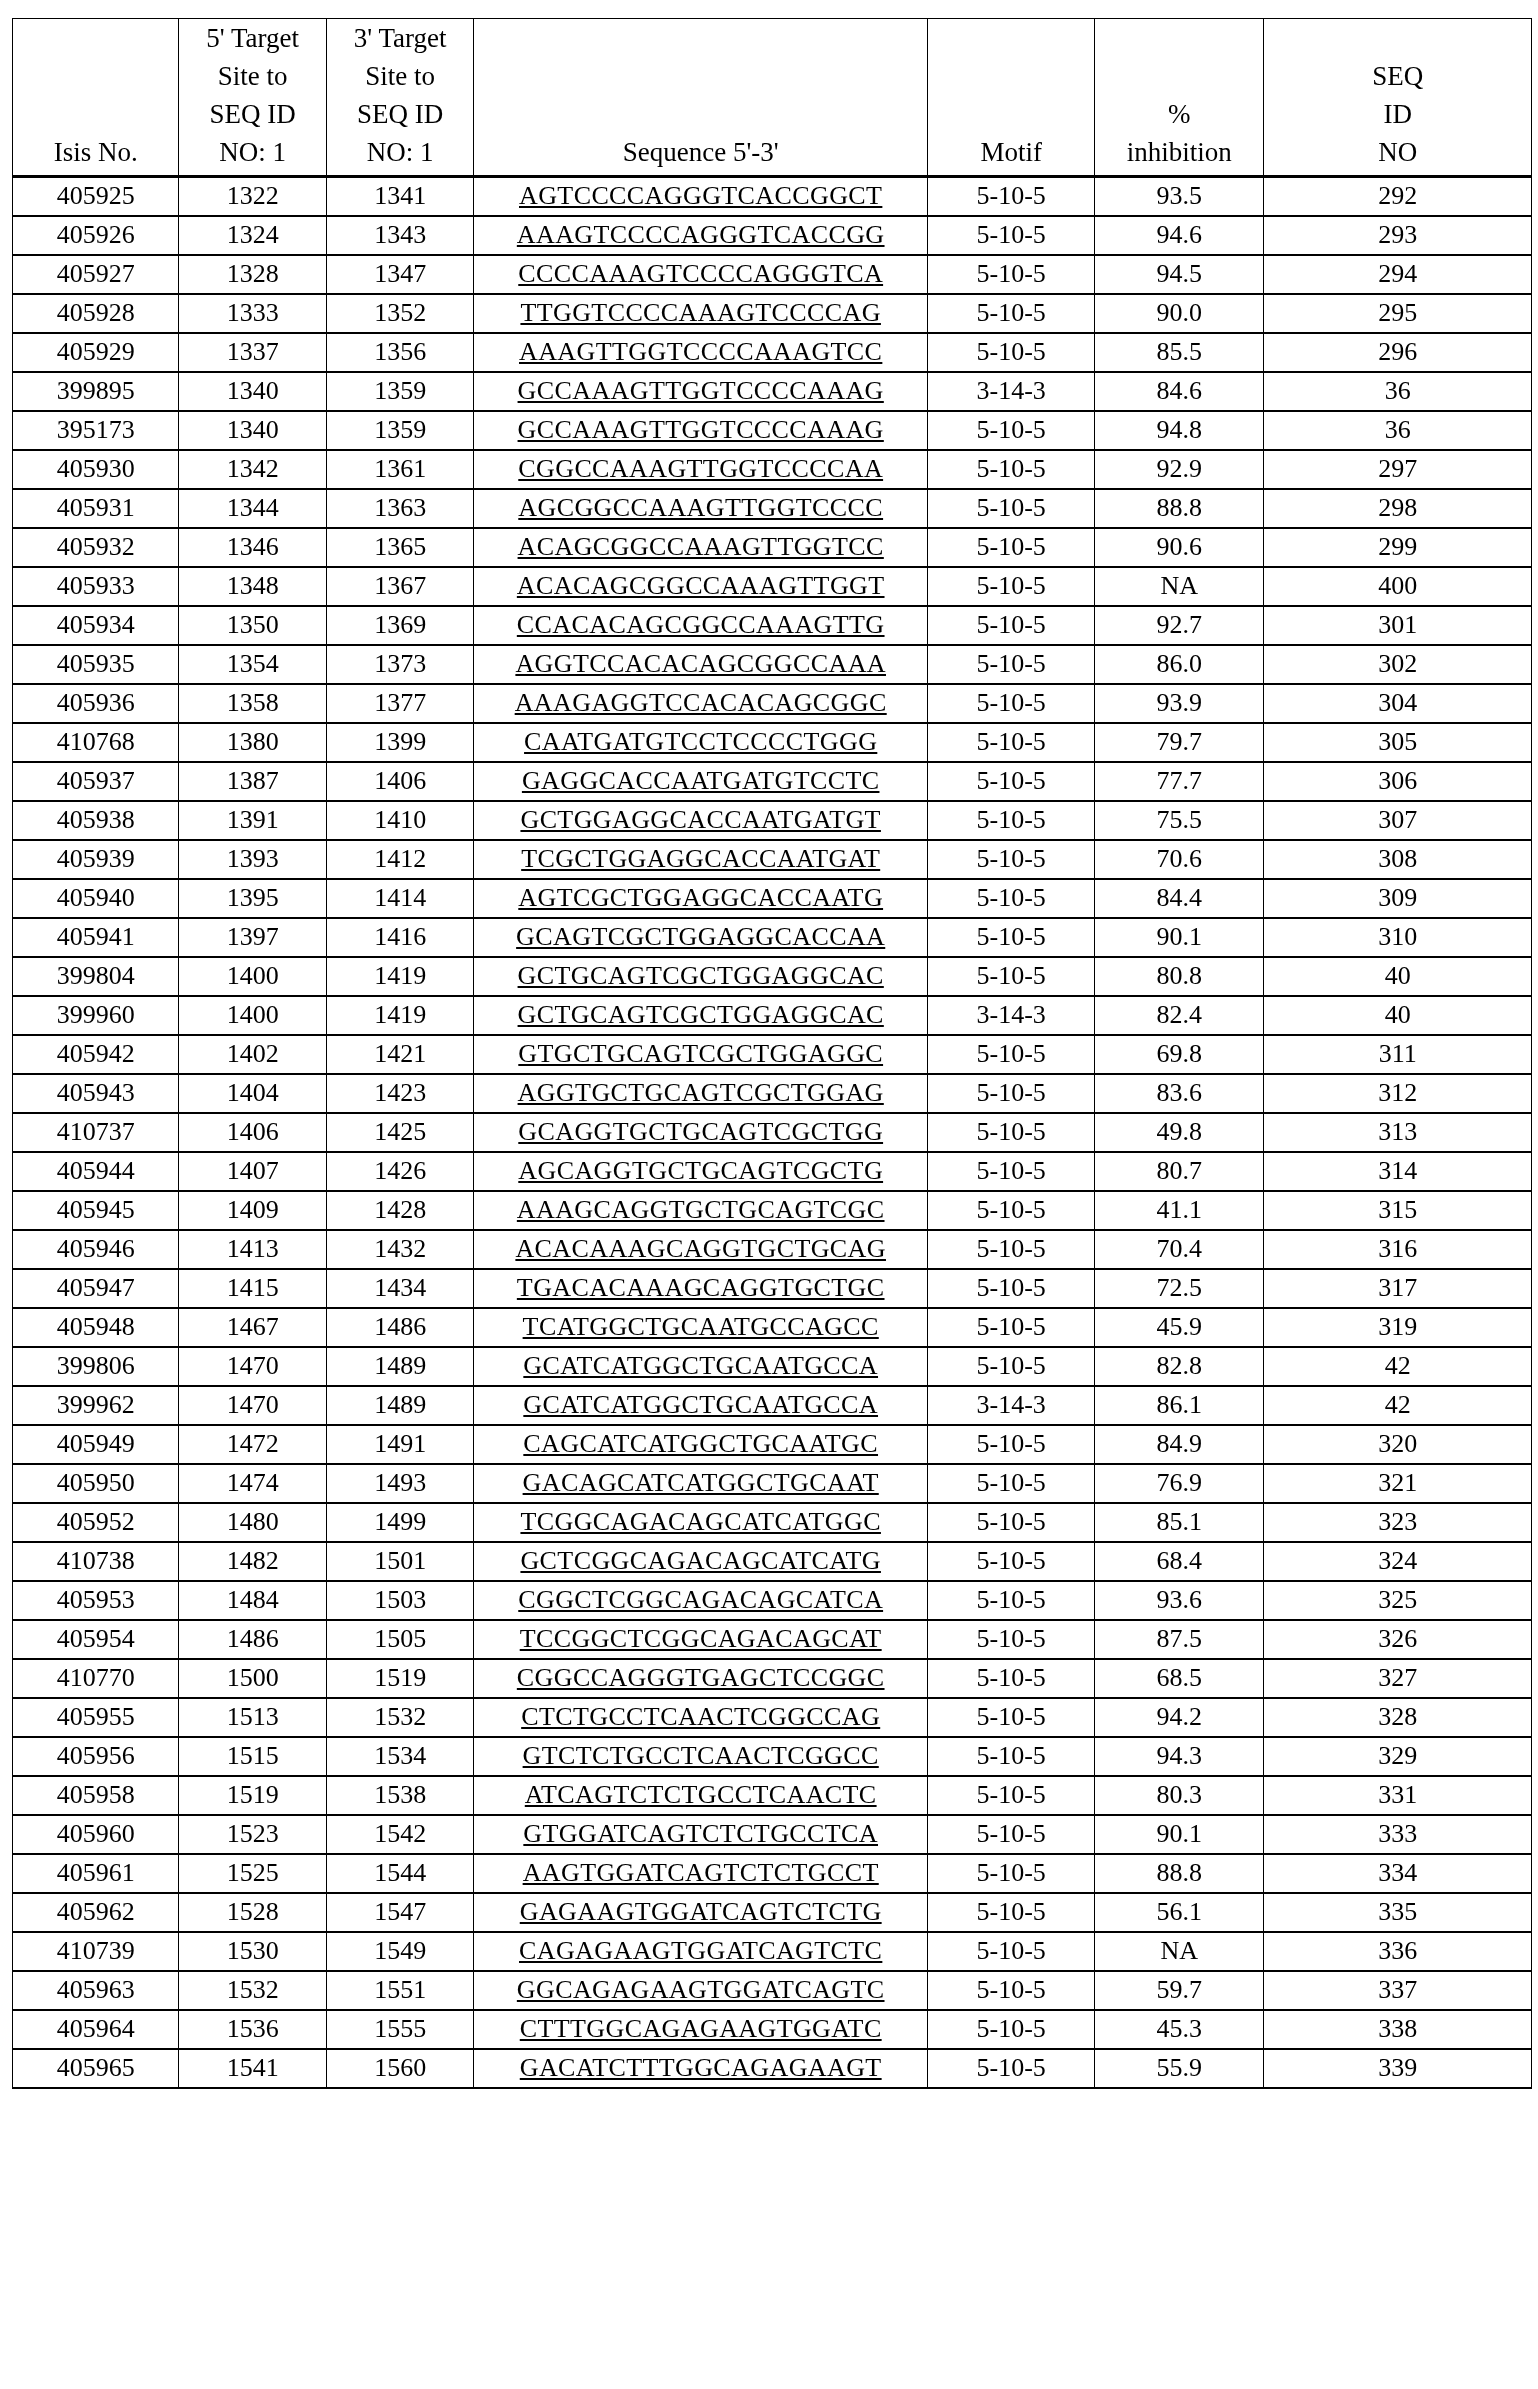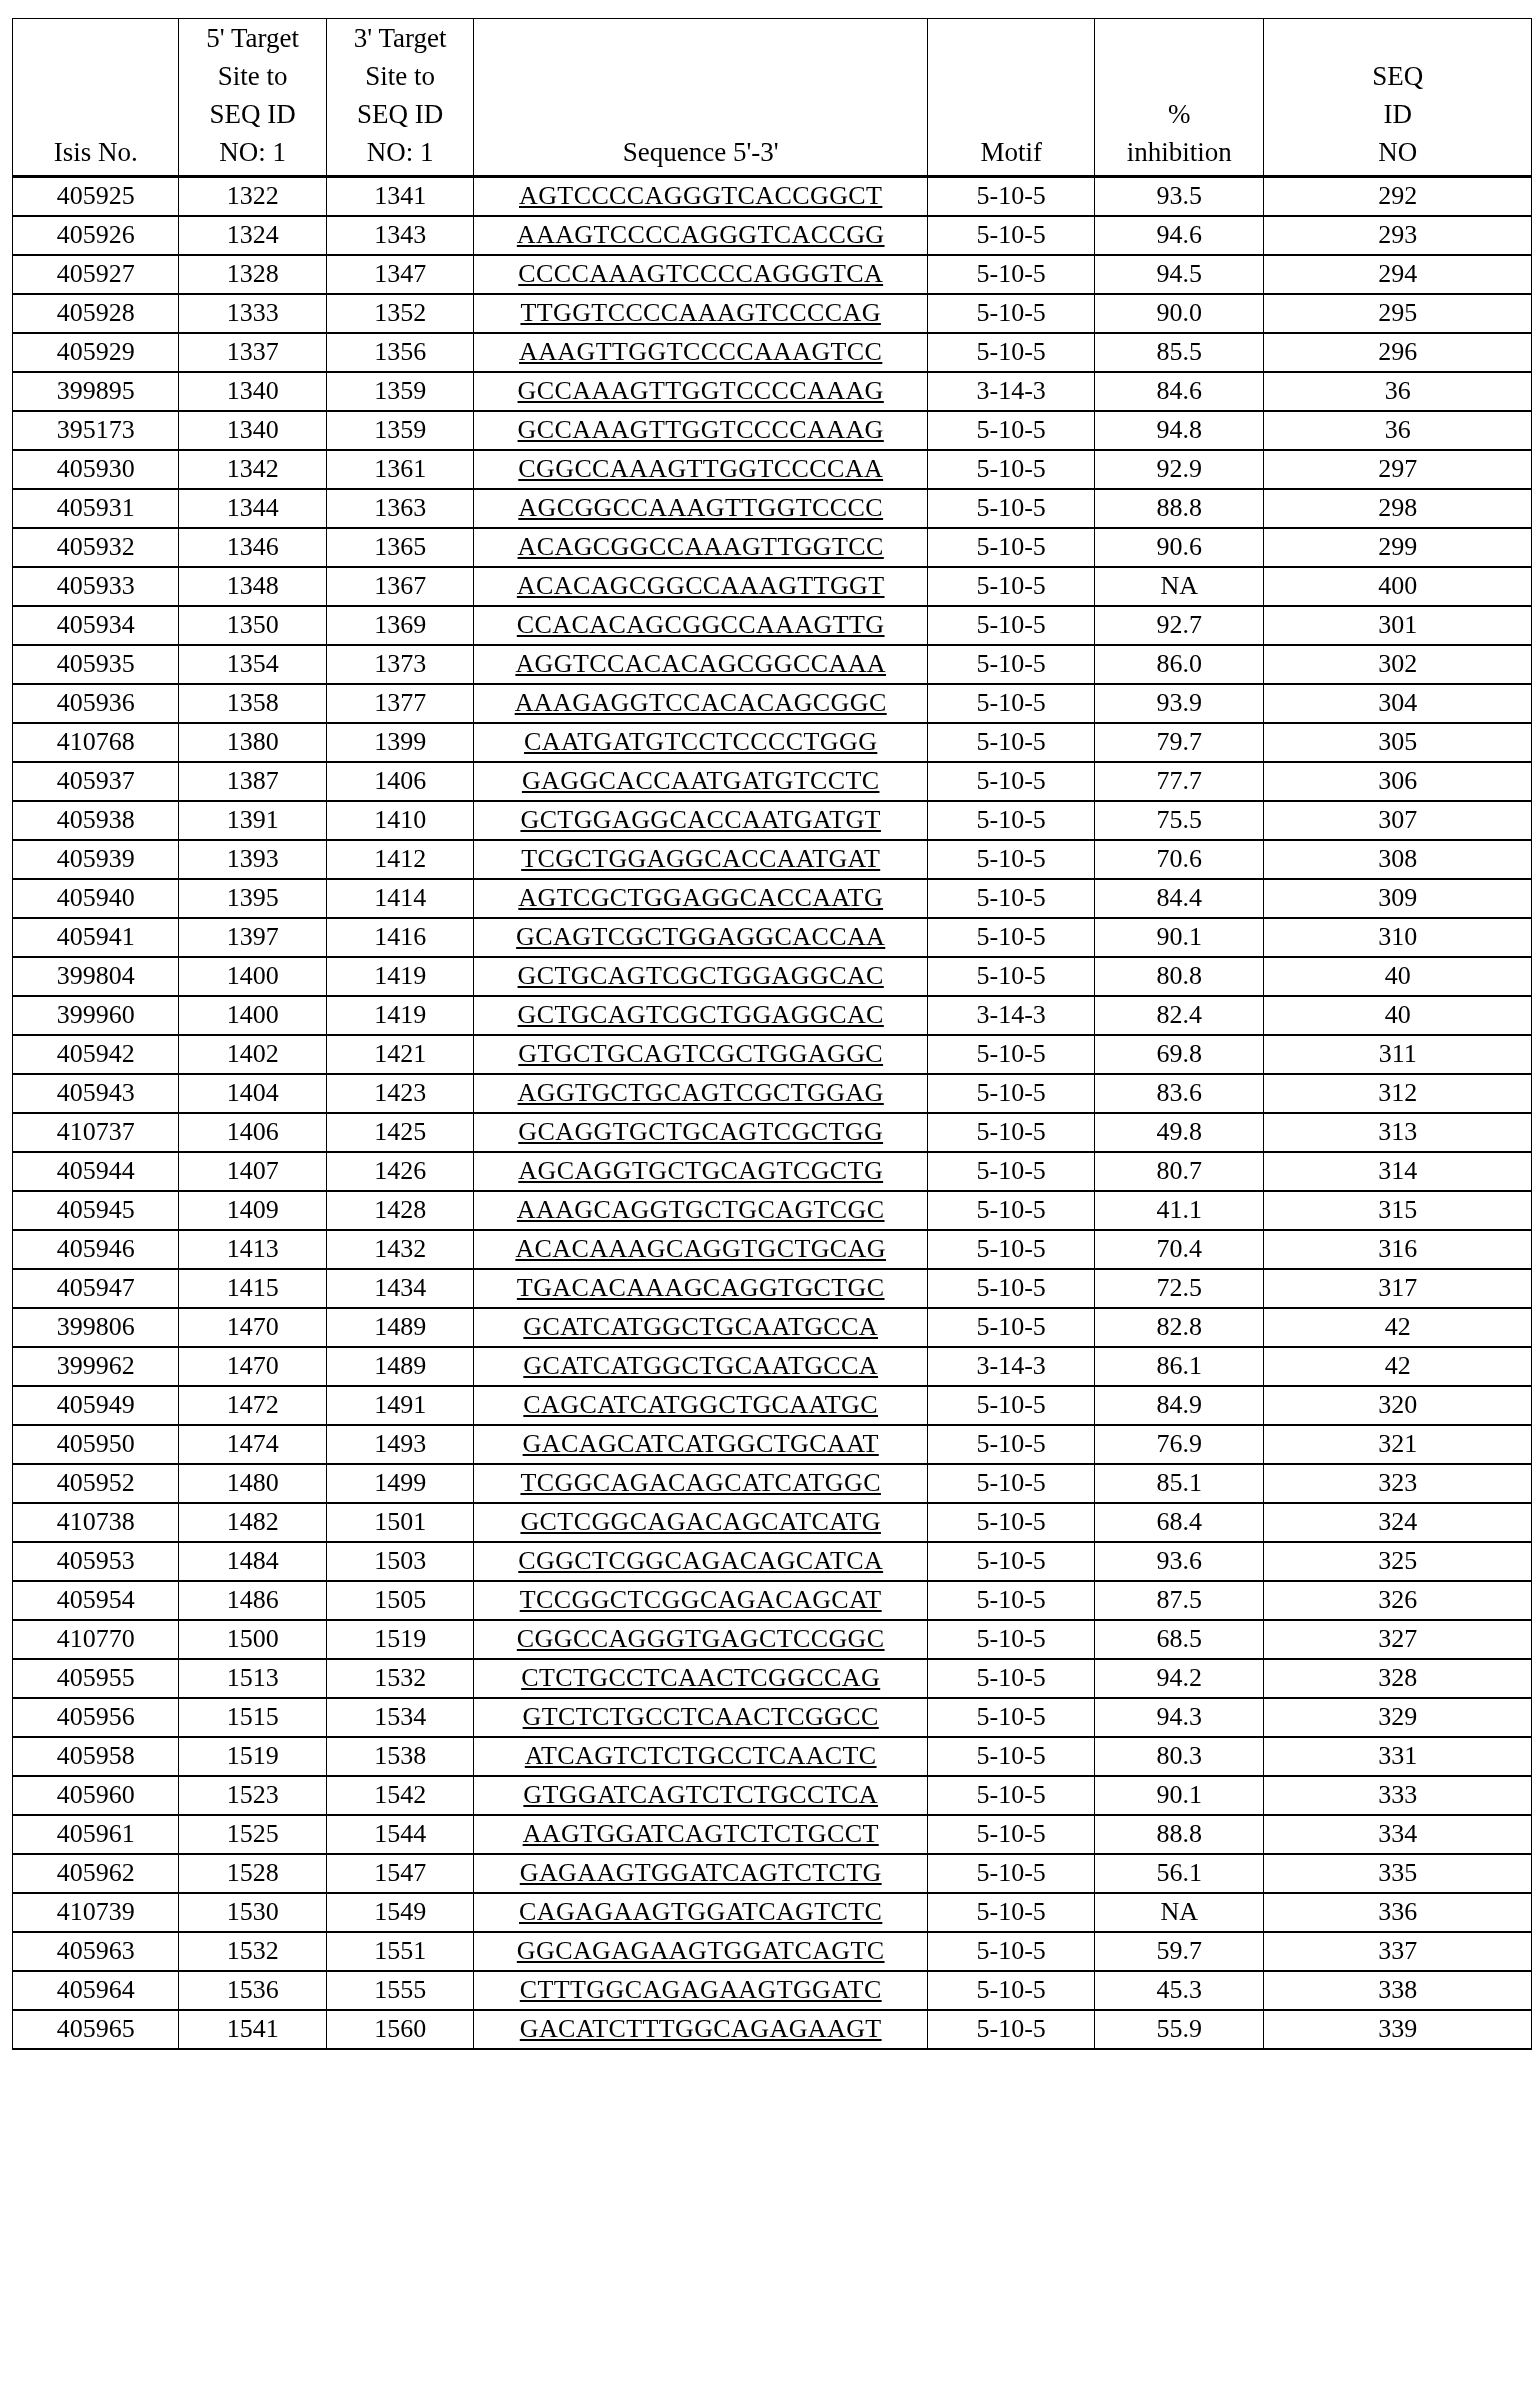--- a/index.html
+++ b/index.html
@@ -351,20 +351,29 @@
       <tr>
         <td>405947</td>
         <td>1415</td>
         <td>1434</td>
         <td class="seq">TGACACAAAGCAGGTGCTGC</td>
         <td>5-10-5</td>
         <td>72.5</td>
         <td>317</td>
       </tr>
       <tr>
+        <td>405948</td>
+        <td>1467</td>
+        <td>1486</td>
+        <td class="seq">TCATGGCTGCAATGCCAGCC</td>
+        <td>5-10-5</td>
+        <td>45.9</td>
+        <td>319</td>
+      </tr>
+      <tr>
         <td>399806</td>
         <td>1470</td>
         <td>1489</td>
         <td class="seq">GCATCATGGCTGCAATGCCA</td>
         <td>5-10-5</td>
         <td>82.8</td>
         <td>42</td>
       </tr>
       <tr>
         <td>399962</td>

